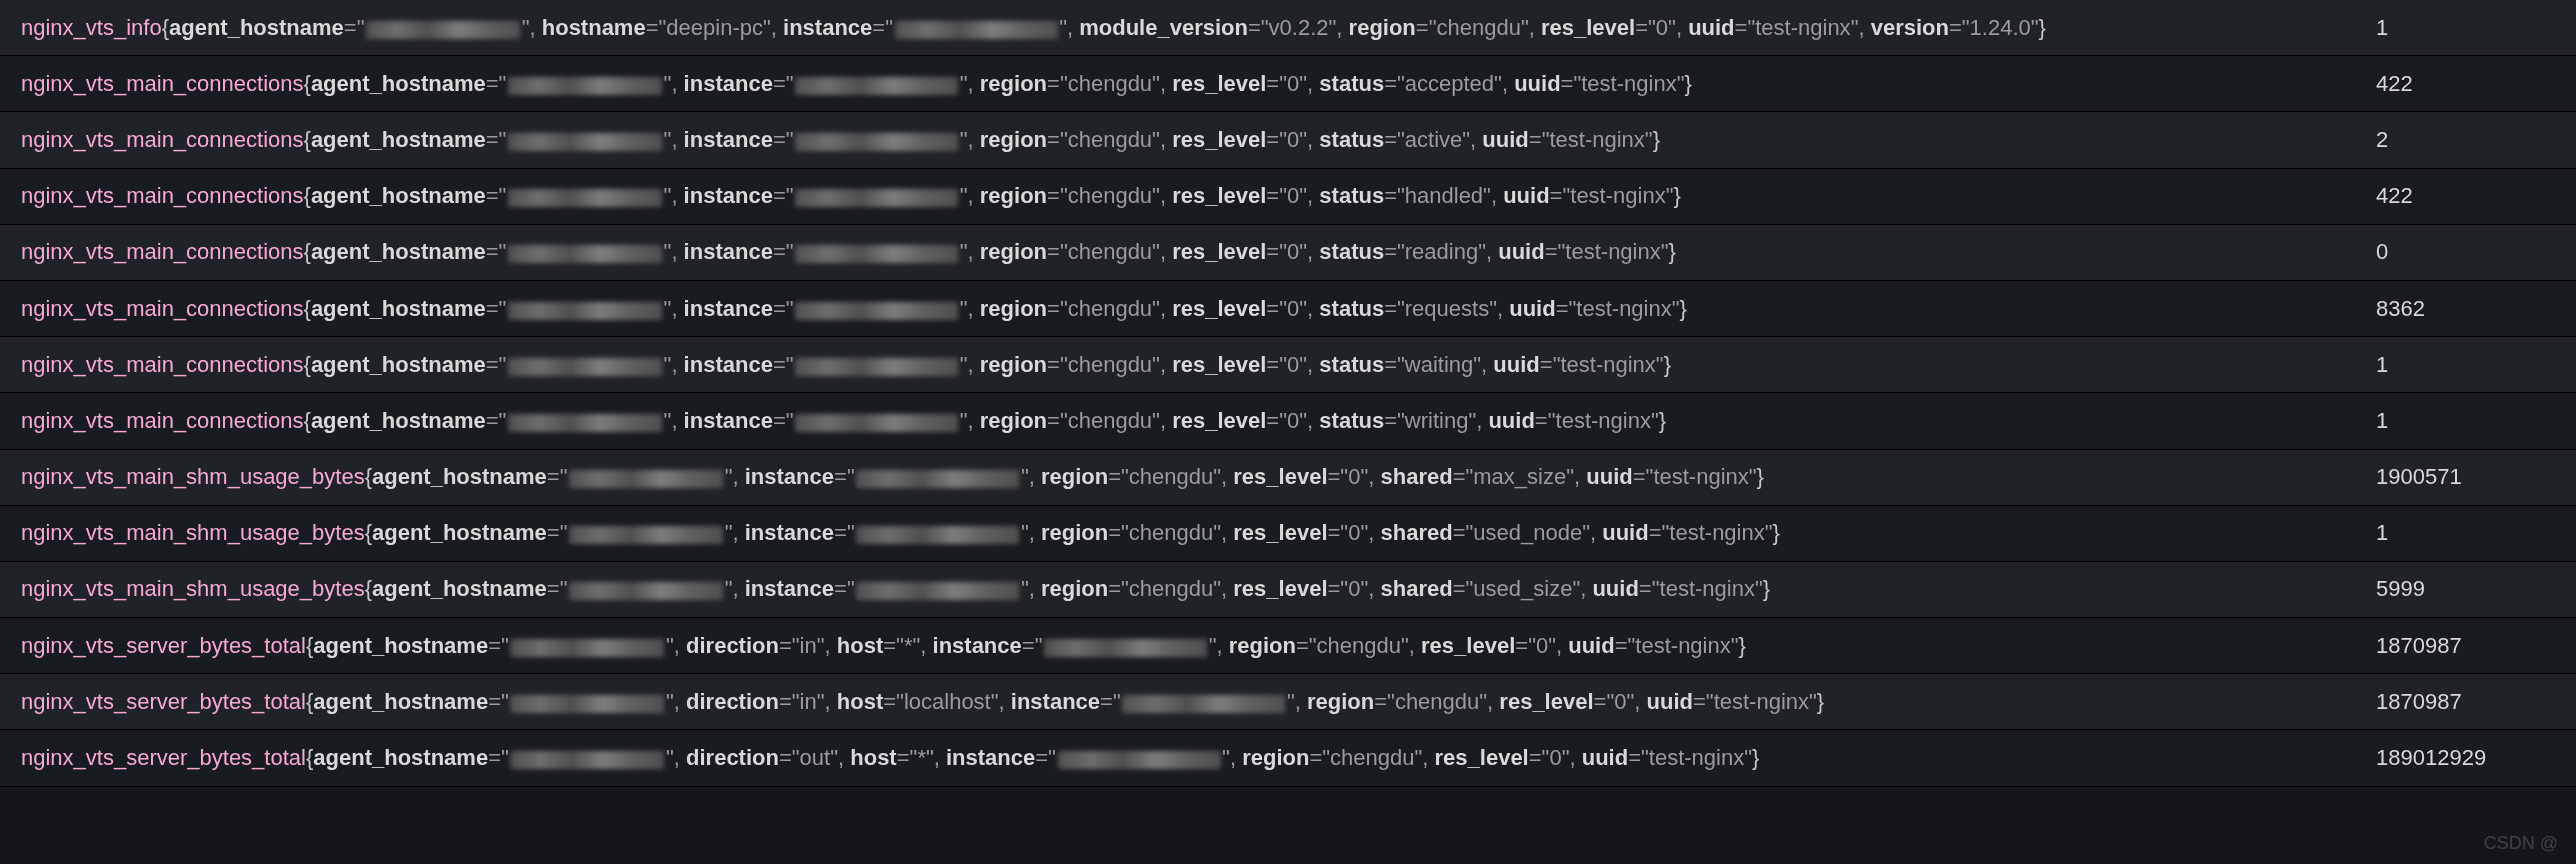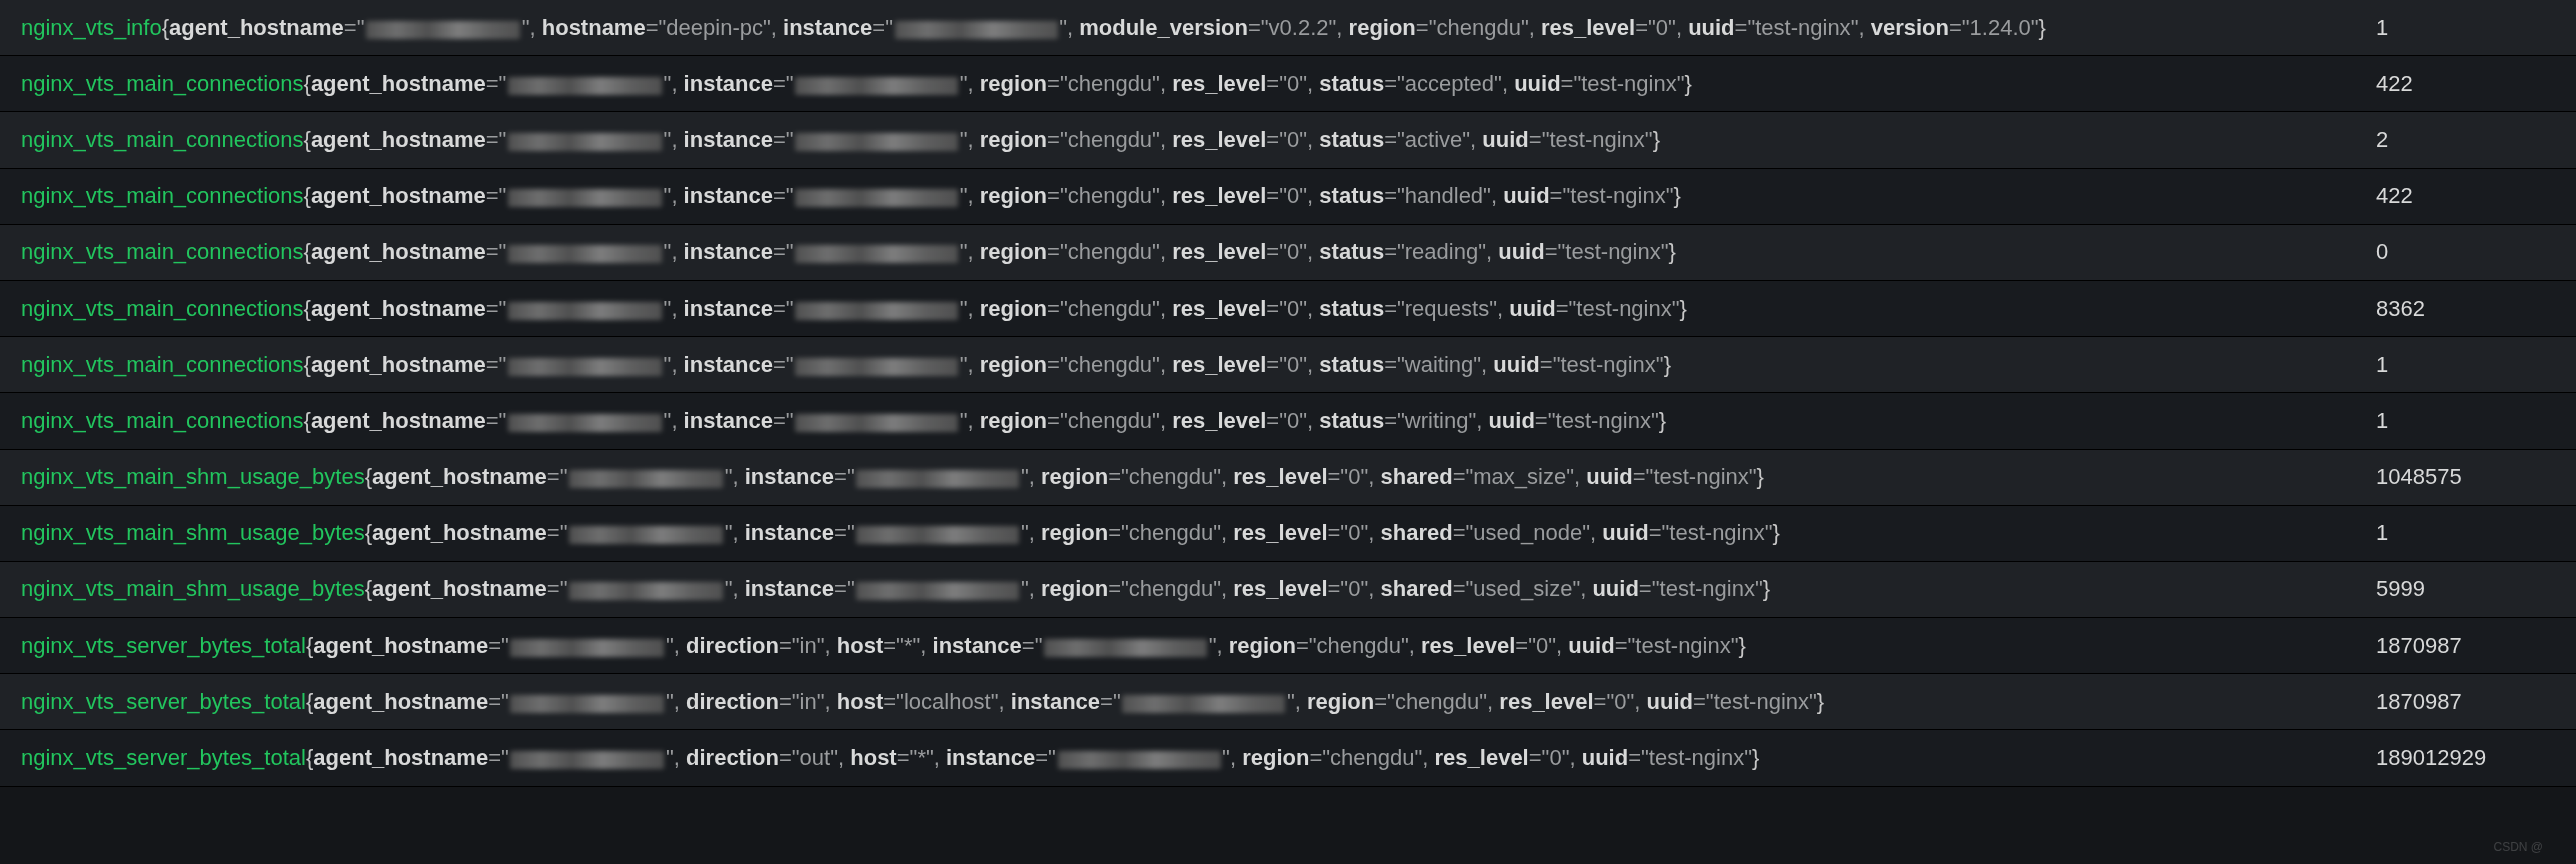--- a/index.html
+++ b/index.html
@@ -3,26 +3,26 @@
 <meta charset="utf-8">
 <style>
   html,body{margin:0;padding:0;background:#141619;width:2576px;height:864px;font-family:"Segoe UI",Arial,sans-serif;font-size:22px;color:#c7c7c7;overflow:hidden}
   .tbl{width:100%;border-collapse:collapse}
   .tbl tr{border-bottom:0.8px solid #000}
   .tbl tr:nth-child(odd){background:#1f2226}
   .tbl tr:nth-child(even){background:#181b1f}
   .tbl td{padding:14.6px 21px;vertical-align:middle;white-space:nowrap}
   .mcell{width:auto}
   .vcell{text-align:left;width:179px;color:#d8d9d9}
-  .mn{color:#22c55e}
+  .mn{color:#f9a8d4}
   .lk{font-weight:700;color:#d8d9d9}
   .lv{color:#9a9c9e}
   .br{color:#c7c7c7}
   .redact{display:inline-block;vertical-align:middle;height:18px;border-radius:1.6px;background:linear-gradient(90deg,#555 0%,#777 20%,#555 40%,#888 60%,#666 80%,#555 100%);filter:blur(2.4px);opacity:.9;margin:0 1.6px -1.6px 1.6px}
-  .watermark{position:absolute;right:33px;bottom:9.8px;color:rgba(255,255,255,.18);font-size:12px;pointer-events:none}
+  .watermark{position:absolute;right:18px;bottom:9.8px;color:rgba(255,255,255,.18);font-size:18px;pointer-events:none}
 </style>
 </head>
 <body>
 
 <table class="tbl">
   <tbody id="tb">
       <tr>
         <td class="mcell"><span class="mn">nginx_vts_info</span><span class="br">{</span><span class="lk">agent_hostname</span><span class="lv">=</span><span class="lv">"</span><span class="redact" style="width: 154px;"></span><span class="lv">"</span><span class="lv">, </span><span class="lk">hostname</span><span class="lv">=</span><span class="lv">"</span><span class="lv">deepin-pc</span><span class="lv">"</span><span class="lv">, </span><span class="lk">instance</span><span class="lv">=</span><span class="lv">"</span><span class="redact" style="width: 163px;"></span><span class="lv">"</span><span class="lv">, </span><span class="lk">module_version</span><span class="lv">=</span><span class="lv">"</span><span class="lv">v0.2.2</span><span class="lv">"</span><span class="lv">, </span><span class="lk">region</span><span class="lv">=</span><span class="lv">"</span><span class="lv">chengdu</span><span class="lv">"</span><span class="lv">, </span><span class="lk">res_level</span><span class="lv">=</span><span class="lv">"</span><span class="lv">0</span><span class="lv">"</span><span class="lv">, </span><span class="lk">uuid</span><span class="lv">=</span><span class="lv">"</span><span class="lv">test-nginx</span><span class="lv">"</span><span class="lv">, </span><span class="lk">version</span><span class="lv">=</span><span class="lv">"</span><span class="lv">1.24.0</span><span class="lv">"</span><span class="br">}</span></td>
         <td class="vcell">1</td>
       </tr>
@@ -49,21 +49,21 @@
       <tr>
         <td class="mcell"><span class="mn">nginx_vts_main_connections</span><span class="br">{</span><span class="lk">agent_hostname</span><span class="lv">=</span><span class="lv">"</span><span class="redact" style="width: 154px;"></span><span class="lv">"</span><span class="lv">, </span><span class="lk">instance</span><span class="lv">=</span><span class="lv">"</span><span class="redact" style="width: 163px;"></span><span class="lv">"</span><span class="lv">, </span><span class="lk">region</span><span class="lv">=</span><span class="lv">"</span><span class="lv">chengdu</span><span class="lv">"</span><span class="lv">, </span><span class="lk">res_level</span><span class="lv">=</span><span class="lv">"</span><span class="lv">0</span><span class="lv">"</span><span class="lv">, </span><span class="lk">status</span><span class="lv">=</span><span class="lv">"</span><span class="lv">waiting</span><span class="lv">"</span><span class="lv">, </span><span class="lk">uuid</span><span class="lv">=</span><span class="lv">"</span><span class="lv">test-nginx</span><span class="lv">"</span><span class="br">}</span></td>
         <td class="vcell">1</td>
       </tr>
       <tr>
         <td class="mcell"><span class="mn">nginx_vts_main_connections</span><span class="br">{</span><span class="lk">agent_hostname</span><span class="lv">=</span><span class="lv">"</span><span class="redact" style="width: 154px;"></span><span class="lv">"</span><span class="lv">, </span><span class="lk">instance</span><span class="lv">=</span><span class="lv">"</span><span class="redact" style="width: 163px;"></span><span class="lv">"</span><span class="lv">, </span><span class="lk">region</span><span class="lv">=</span><span class="lv">"</span><span class="lv">chengdu</span><span class="lv">"</span><span class="lv">, </span><span class="lk">res_level</span><span class="lv">=</span><span class="lv">"</span><span class="lv">0</span><span class="lv">"</span><span class="lv">, </span><span class="lk">status</span><span class="lv">=</span><span class="lv">"</span><span class="lv">writing</span><span class="lv">"</span><span class="lv">, </span><span class="lk">uuid</span><span class="lv">=</span><span class="lv">"</span><span class="lv">test-nginx</span><span class="lv">"</span><span class="br">}</span></td>
         <td class="vcell">1</td>
       </tr>
       <tr>
         <td class="mcell"><span class="mn">nginx_vts_main_shm_usage_bytes</span><span class="br">{</span><span class="lk">agent_hostname</span><span class="lv">=</span><span class="lv">"</span><span class="redact" style="width: 154px;"></span><span class="lv">"</span><span class="lv">, </span><span class="lk">instance</span><span class="lv">=</span><span class="lv">"</span><span class="redact" style="width: 163px;"></span><span class="lv">"</span><span class="lv">, </span><span class="lk">region</span><span class="lv">=</span><span class="lv">"</span><span class="lv">chengdu</span><span class="lv">"</span><span class="lv">, </span><span class="lk">res_level</span><span class="lv">=</span><span class="lv">"</span><span class="lv">0</span><span class="lv">"</span><span class="lv">, </span><span class="lk">shared</span><span class="lv">=</span><span class="lv">"</span><span class="lv">max_size</span><span class="lv">"</span><span class="lv">, </span><span class="lk">uuid</span><span class="lv">=</span><span class="lv">"</span><span class="lv">test-nginx</span><span class="lv">"</span><span class="br">}</span></td>
-        <td class="vcell">1048575</td>
+        <td class="vcell">1900571</td>
       </tr>
       <tr>
         <td class="mcell"><span class="mn">nginx_vts_main_shm_usage_bytes</span><span class="br">{</span><span class="lk">agent_hostname</span><span class="lv">=</span><span class="lv">"</span><span class="redact" style="width: 154px;"></span><span class="lv">"</span><span class="lv">, </span><span class="lk">instance</span><span class="lv">=</span><span class="lv">"</span><span class="redact" style="width: 163px;"></span><span class="lv">"</span><span class="lv">, </span><span class="lk">region</span><span class="lv">=</span><span class="lv">"</span><span class="lv">chengdu</span><span class="lv">"</span><span class="lv">, </span><span class="lk">res_level</span><span class="lv">=</span><span class="lv">"</span><span class="lv">0</span><span class="lv">"</span><span class="lv">, </span><span class="lk">shared</span><span class="lv">=</span><span class="lv">"</span><span class="lv">used_node</span><span class="lv">"</span><span class="lv">, </span><span class="lk">uuid</span><span class="lv">=</span><span class="lv">"</span><span class="lv">test-nginx</span><span class="lv">"</span><span class="br">}</span></td>
         <td class="vcell">1</td>
       </tr>
       <tr>
         <td class="mcell"><span class="mn">nginx_vts_main_shm_usage_bytes</span><span class="br">{</span><span class="lk">agent_hostname</span><span class="lv">=</span><span class="lv">"</span><span class="redact" style="width: 154px;"></span><span class="lv">"</span><span class="lv">, </span><span class="lk">instance</span><span class="lv">=</span><span class="lv">"</span><span class="redact" style="width: 163px;"></span><span class="lv">"</span><span class="lv">, </span><span class="lk">region</span><span class="lv">=</span><span class="lv">"</span><span class="lv">chengdu</span><span class="lv">"</span><span class="lv">, </span><span class="lk">res_level</span><span class="lv">=</span><span class="lv">"</span><span class="lv">0</span><span class="lv">"</span><span class="lv">, </span><span class="lk">shared</span><span class="lv">=</span><span class="lv">"</span><span class="lv">used_size</span><span class="lv">"</span><span class="lv">, </span><span class="lk">uuid</span><span class="lv">=</span><span class="lv">"</span><span class="lv">test-nginx</span><span class="lv">"</span><span class="br">}</span></td>
         <td class="vcell">5999</td>
       </tr>
       <tr>

